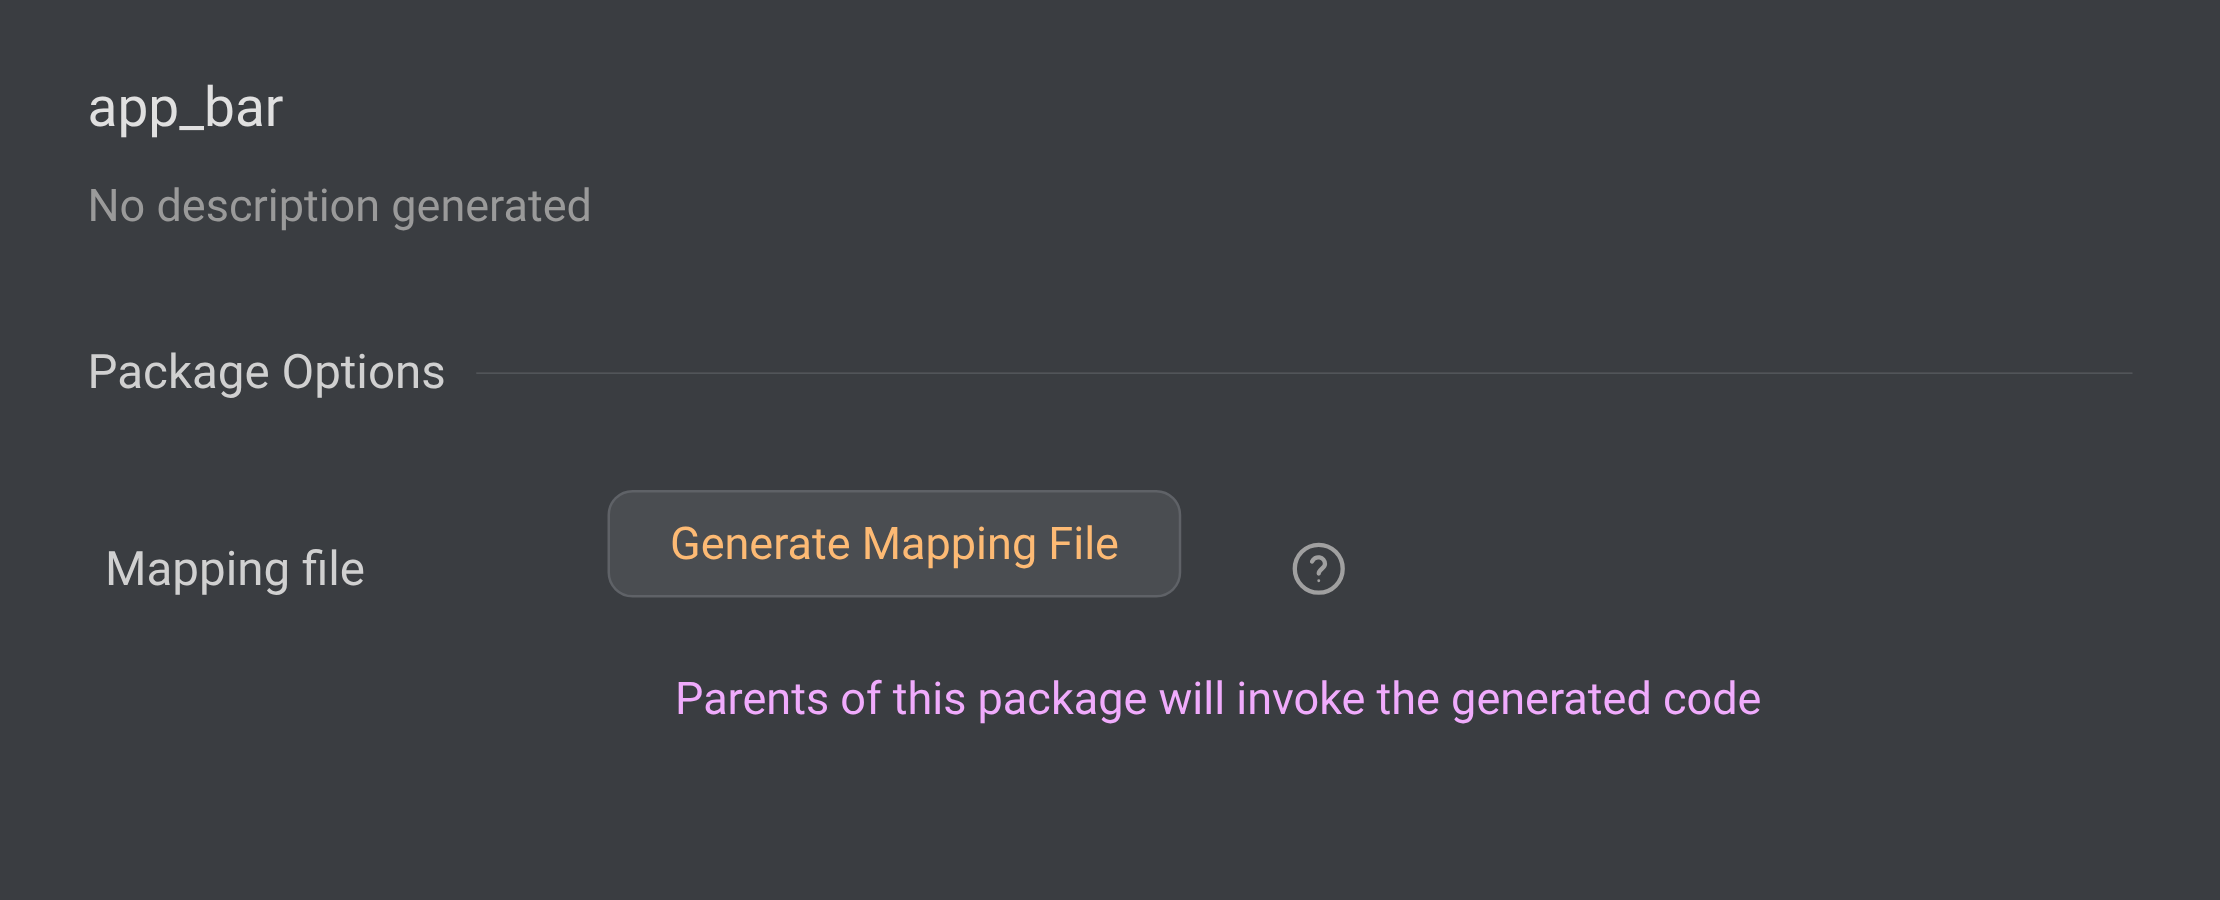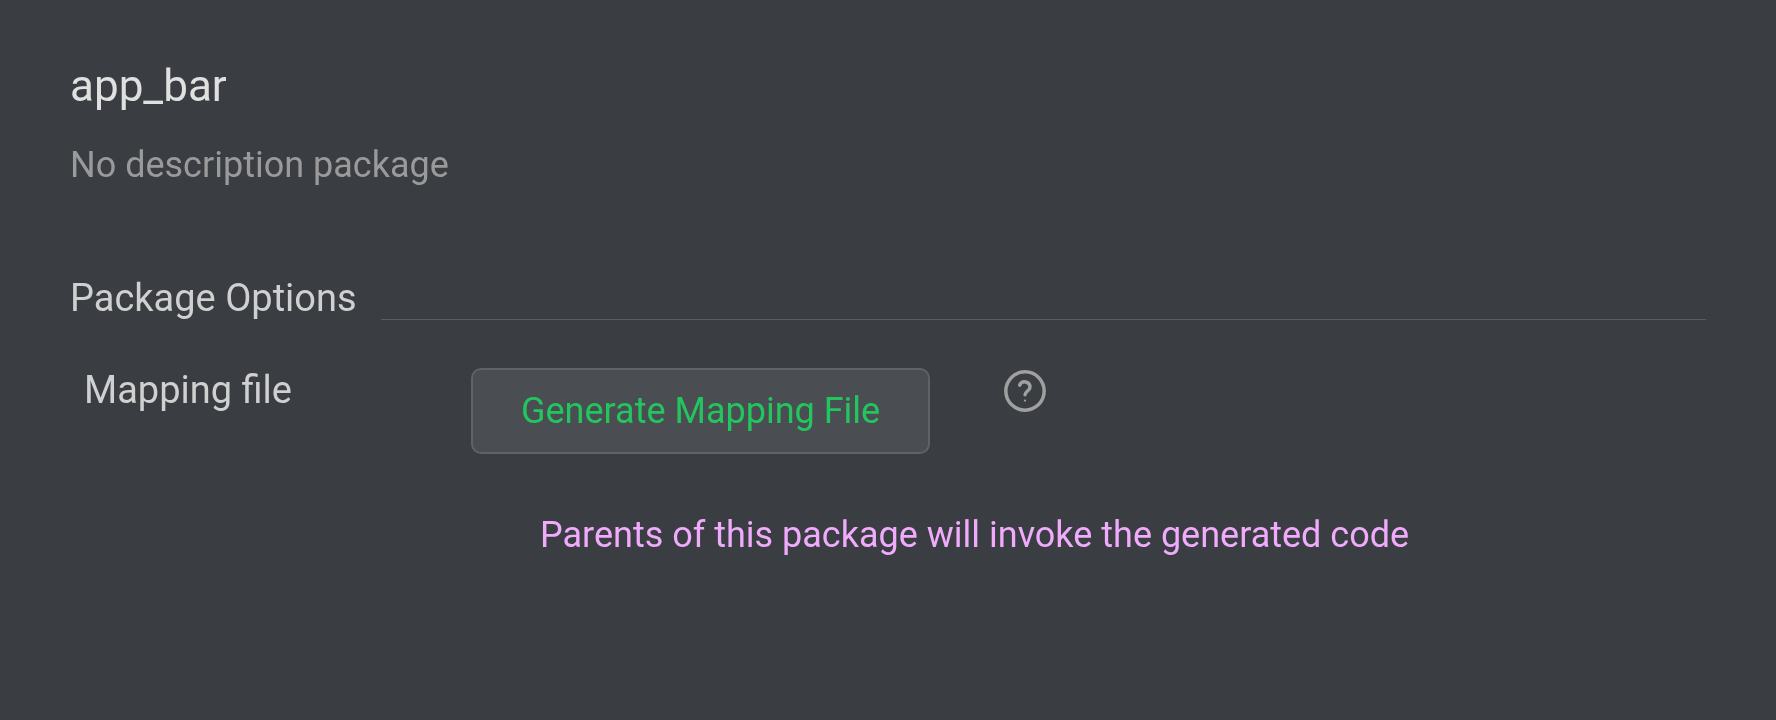--- a/index.html
+++ b/index.html
@@ -21,54 +21,54 @@
       color: #e0e0e0;
       margin-bottom: 32px;
     }
     .package-description {
       font-size: 36px;
       color: #9a9a9a;
       margin-bottom: 90px;
     }
     .section-header {
       display: flex;
-      align-items: flex-end;
+      align-items: center;
       gap: 24px;
-      margin-bottom: 48px;
+      margin-bottom: 72px;
     }
     .section-header-title {
       font-size: 38px;
       color: #d0d0d0;
       white-space: nowrap;
     }
     .section-header-line {
       flex: 1;
       height: 1px;
       background-color: #5a5d61;
     }
     .option-row {
       display: flex;
-      align-items: flex-start;
-      gap: 42px;
+      align-items: flex-end;
+      gap: 57px;
       padding-left: 14px;
       margin-bottom: 60px;
     }
     .option-label {
       font-size: 38px;
       color: #d0d0d0;
       width: 345px;
       flex-shrink: 0;
     }
     .generate-button {
       background-color: #4a4d51;
       border: 2px solid #5f6267;
-      border-radius: 10px;
+      border-radius: 20px;
       padding: 20px 48px;
       font-size: 36px;
-      color: #22c55e;
+      color: #fdba74;
       cursor: pointer;
       font-family: inherit;
     }
     .help-icon {
       width: 46px;
       height: 46px;
       display: inline-flex;
       align-items: center;
       justify-content: center;
       cursor: pointer;
@@ -85,21 +85,21 @@
     .helper-text {
       font-size: 36px;
       color: #f0abfc;
     }
   </style>
 </head>
 <body>
 
 <div>
   <h1 class="package-title">app_bar</h1>
-  <p class="package-description">No description package</p>
+  <p class="package-description">No description generated</p>
 </div>
 
 <div class="section-header">
   <span class="section-header-title">Package Options</span>
   <div class="section-header-line"></div>
 </div>
 
 <div class="option-row">
   <span class="option-label">Mapping file</span>
   <button class="generate-button">Generate Mapping File</button>

